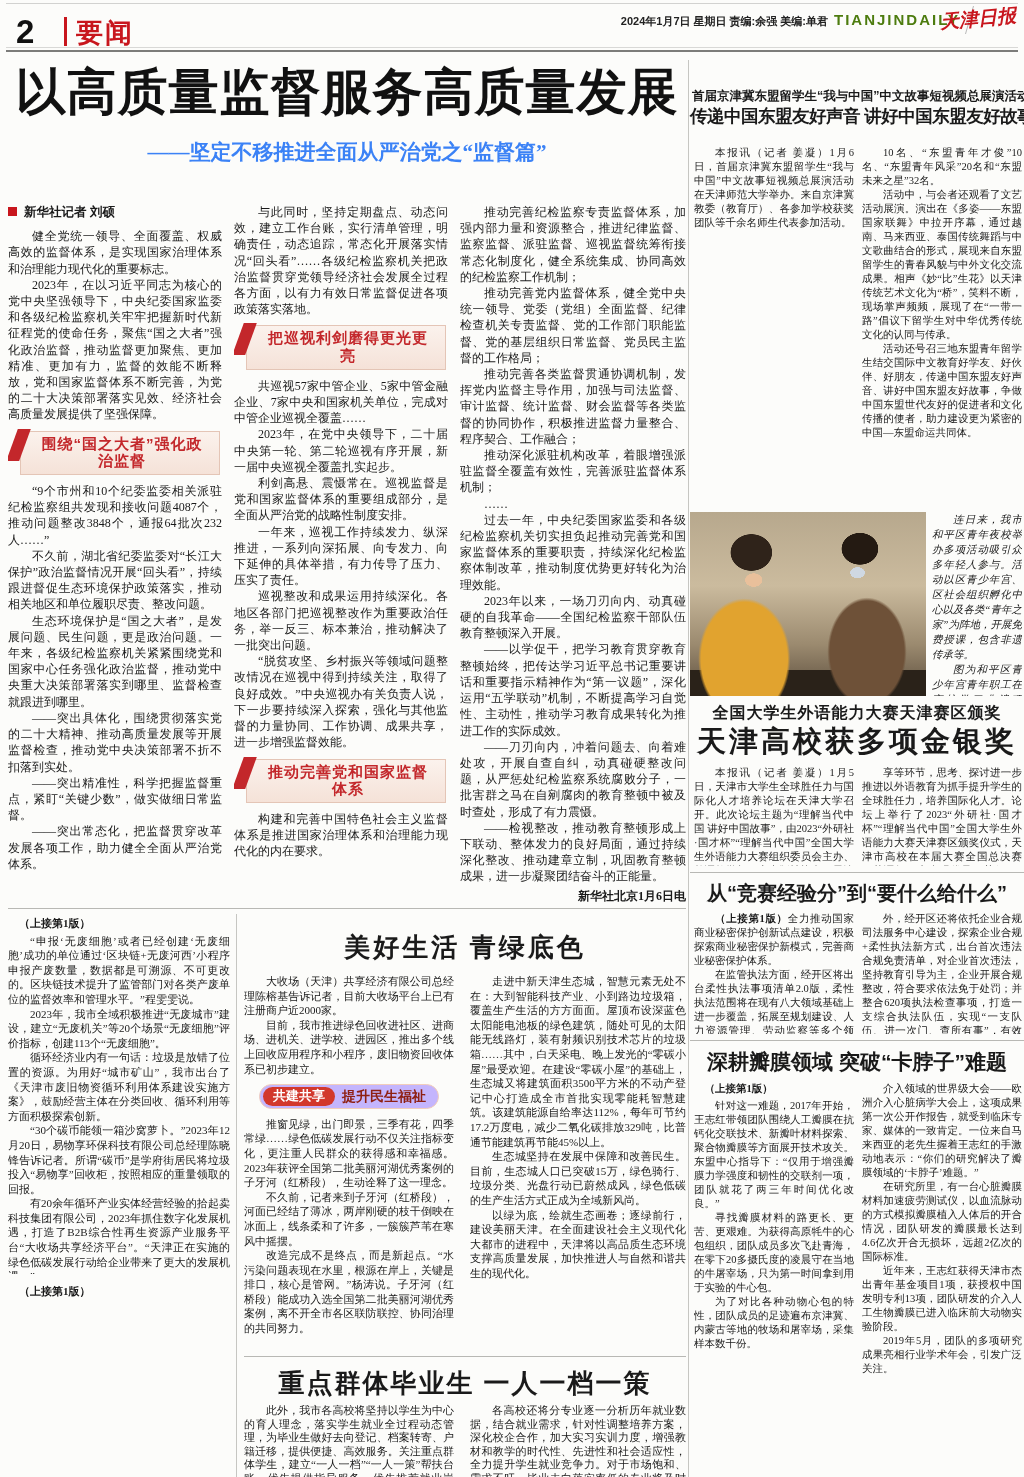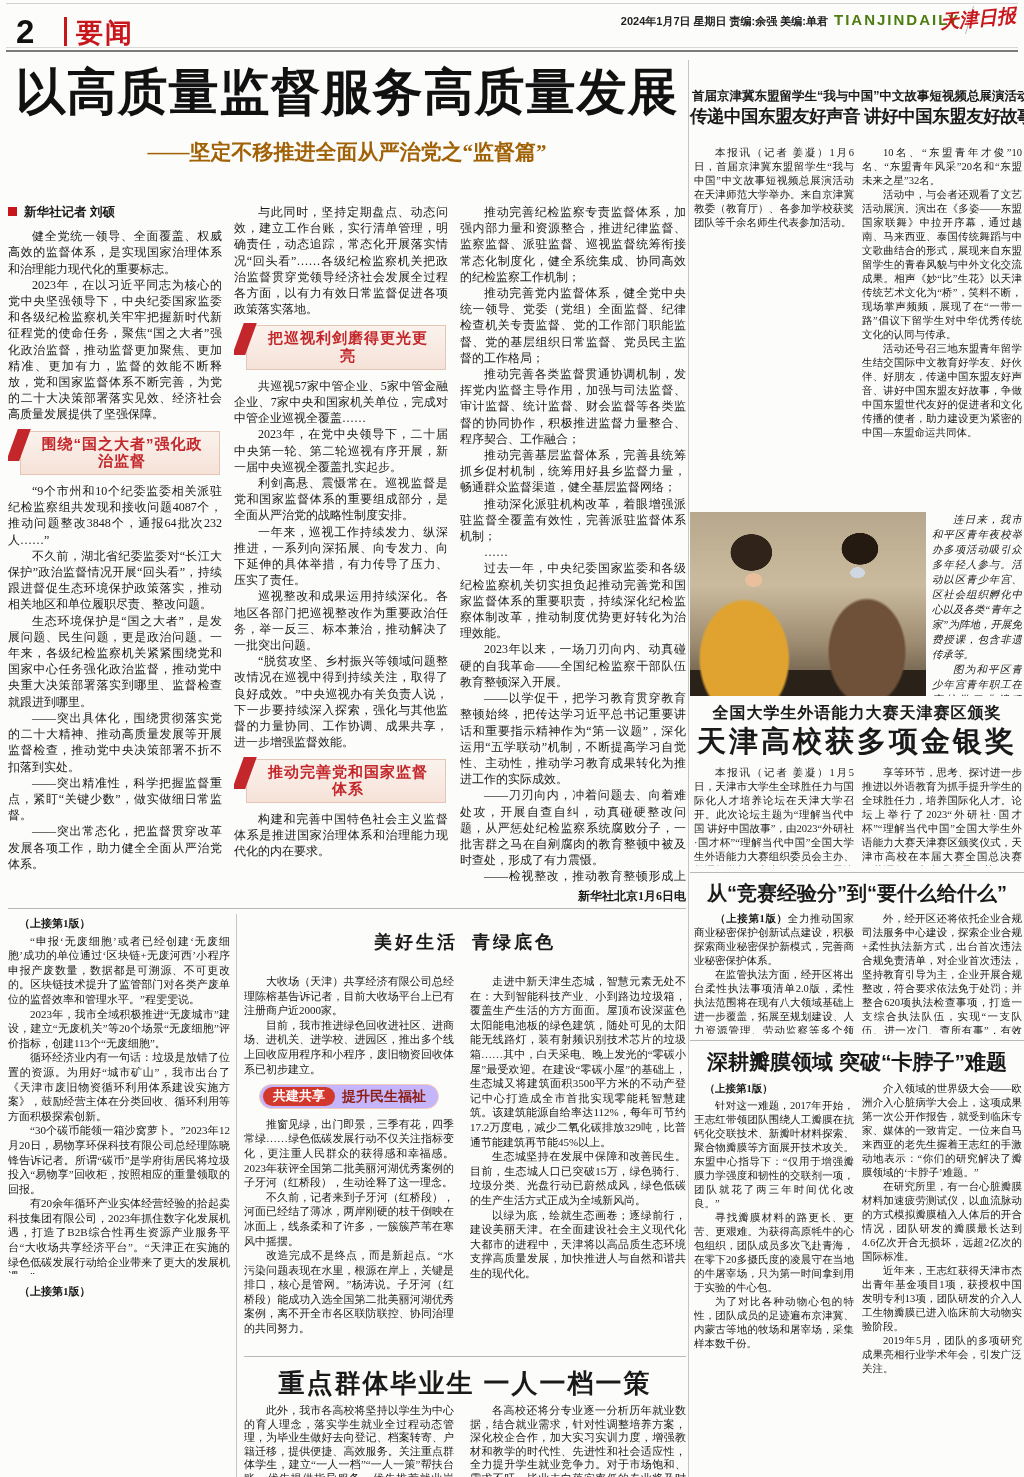--- a/index.html
+++ b/index.html
@@ -24,21 +24,21 @@
   .mast-rule{position:absolute;left:6px;top:50px;width:1012px;height:2px;background:#7c7c7a;}
 
   
   .hrule{position:absolute;height:1px;background:#b8b8b4;}
   .vrule{position:absolute;width:1px;background:#c6c6c2;}
 
   
   .lead-h1{position:absolute;left:8px;top:64px;width:678px;text-align:center;font-size:50px;line-height:56px;
            font-weight:bold;color:#111;font-family:"Liberation Sans",sans-serif;letter-spacing:1px;}
   .lead-sub{position:absolute;left:8px;top:138px;width:678px;text-align:center;font-size:21px;
-            font-weight:bold;color:#a16207;}
+            font-weight:bold;color:#3b82f6;}
   .col{position:absolute;top:204px;height:700px;overflow:hidden;font-size:12px;line-height:16.2px;}
   .col1{left:8px;width:214px;}
   .col2{left:234px;width:214px;}
   .col3{left:460px;width:226px;display:flex;flex-direction:column;}
   .col3 .flowbody{flex:1;overflow:hidden;}
 
   .para{margin:0;text-indent:2em;text-align:justify;}
   .para b{font-weight:bold;}
   .byline{margin:0 0 8px 0;font-weight:bold;font-size:12.5px;font-family:"Liberation Sans",sans-serif;}
   .byline-sq{display:inline-block;width:9px;height:9px;background:#c8161d;margin-right:7px;}
@@ -55,22 +55,22 @@
   .pill-rest{color:#8e2013;font-weight:bold;font-size:14px;font-family:"Liberation Sans",sans-serif;}
   .sig{margin:4px 0 0 0;text-align:right;font-weight:bold;font-size:12px;}
   .cont-line{margin:0 0 3px 0;font-weight:bold;text-indent:1em;}
 
   
   .lcont{position:absolute;left:8px;width:222px;overflow:hidden;font-size:11px;line-height:14.6px;}
   .lcont1{top:916px;height:358px;}
   .lcont2{top:1284px;height:192px;}
 
   
-  .mid-head{position:absolute;left:244px;top:930px;width:442px;text-align:center;font-size:18px;
-            font-weight:bold;letter-spacing:3px;font-family:Liberation Mono, monospace;}
+  .mid-head{position:absolute;left:244px;top:930px;width:442px;text-align:center;font-size:26px;
+            font-weight:bold;letter-spacing:3px;font-family:Liberation Serif, serif;}
   .mid-col{position:absolute;top:974px;height:372px;overflow:hidden;font-size:11px;line-height:14.6px;}
   .mid-colA{left:244px;width:210px;}
   .mid-colB{left:470px;width:216px;}
   .bot-head{position:absolute;left:244px;top:1366px;width:442px;text-align:center;font-size:26px;
             font-weight:bold;letter-spacing:2px;font-family:"Liberation Sans",sans-serif;}
   .bot-col{position:absolute;top:1404px;height:73px;overflow:hidden;font-size:11px;line-height:13.6px;}
   .bot-colA{left:244px;width:210px;}
   .bot-colB{left:470px;width:216px;}
 
   
@@ -156,21 +156,20 @@
         <p class="para">巡视整改和成果运用持续深化。各地区各部门把巡视整改作为重要政治任务，举一反三、标本兼治，推动解决了一批突出问题。</p>
         <p class="para">“脱贫攻坚、乡村振兴等领域问题整改情况在巡视中得到持续关注，取得了良好成效。”中央巡视办有关负责人说，下一步要持续深入探索，强化与其他监督的力量协同、工作协调、成果共享，进一步增强监督效能。</p>
         <div class="sec-banner"><span>推动完善党和国家监督体系</span></div>
         <p class="para">构建和完善中国特色社会主义监督体系是推进国家治理体系和治理能力现代化的内在要求。</p>
       </div>
     <div class="col col3">
       <div class="flowbody">
           <p class="para">推动完善纪检监察专责监督体系，加强内部力量和资源整合，推进纪律监督、监察监督、派驻监督、巡视监督统筹衔接常态化制度化，健全系统集成、协同高效的纪检监察工作机制；</p>
           <p class="para">推动完善党内监督体系，健全党中央统一领导、党委（党组）全面监督、纪律检查机关专责监督、党的工作部门职能监督、党的基层组织日常监督、党员民主监督的工作格局；</p>
           <p class="para">推动完善各类监督贯通协调机制，发挥党内监督主导作用，加强与司法监督、审计监督、统计监督、财会监督等各类监督的协同协作，积极推进监督力量整合、程序契合、工作融合；</p>
-          <p class="para">推动完善基层监督体系，完善县统筹抓乡促村机制，统筹用好县乡监督力量，畅通群众监督渠道，健全基层监督网络；</p>
           <p class="para">推动深化派驻机构改革，着眼增强派驻监督全覆盖有效性，完善派驻监督体系机制；</p>
           <p class="para">……</p>
           <p class="para">过去一年，中央纪委国家监委和各级纪检监察机关切实担负起推动完善党和国家监督体系的重要职责，持续深化纪检监察体制改革，推动制度优势更好转化为治理效能。</p>
           <p class="para">2023年以来，一场刀刃向内、动真碰硬的自我革命——全国纪检监察干部队伍教育整顿深入开展。</p>
           <p class="para">——以学促干，把学习教育贯穿教育整顿始终，把传达学习近平总书记重要讲话和重要指示精神作为“第一议题”，深化运用“五学联动”机制，不断提高学习自觉性、主动性，推动学习教育成果转化为推进工作的实际成效。</p>
           <p class="para">——刀刃向内，冲着问题去、向着难处攻，开展自查自纠，动真碰硬整改问题，从严惩处纪检监察系统腐败分子，一批害群之马在自剜腐肉的教育整顿中被及时查处，形成了有力震慑。</p>
           <p class="para">——检视整改，推动教育整顿形成上下联动、整体发力的良好局面，通过持续深化整改、推动建章立制，巩固教育整顿成果，进一步凝聚团结奋斗的正能量。</p>
         </div>
       <p class="sig">新华社北京1月6日电</p>
     </div>

